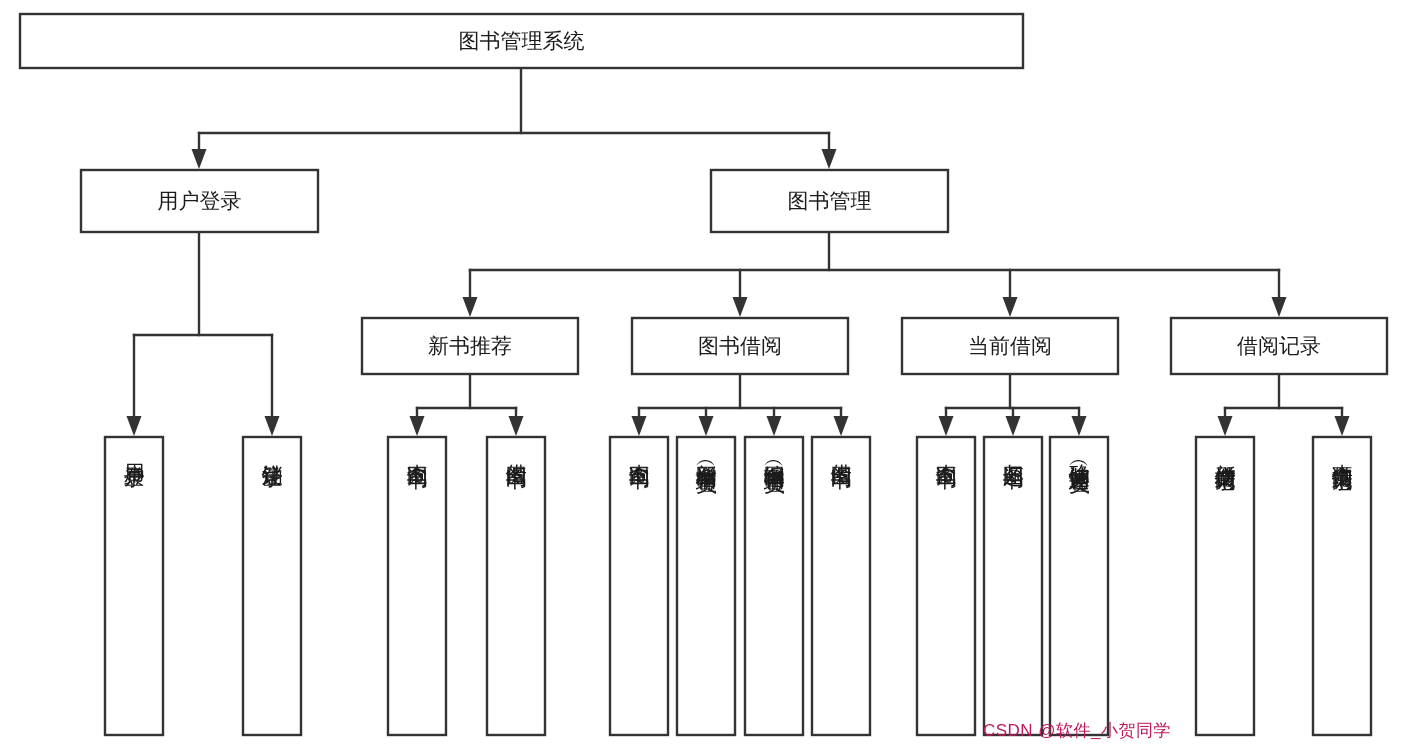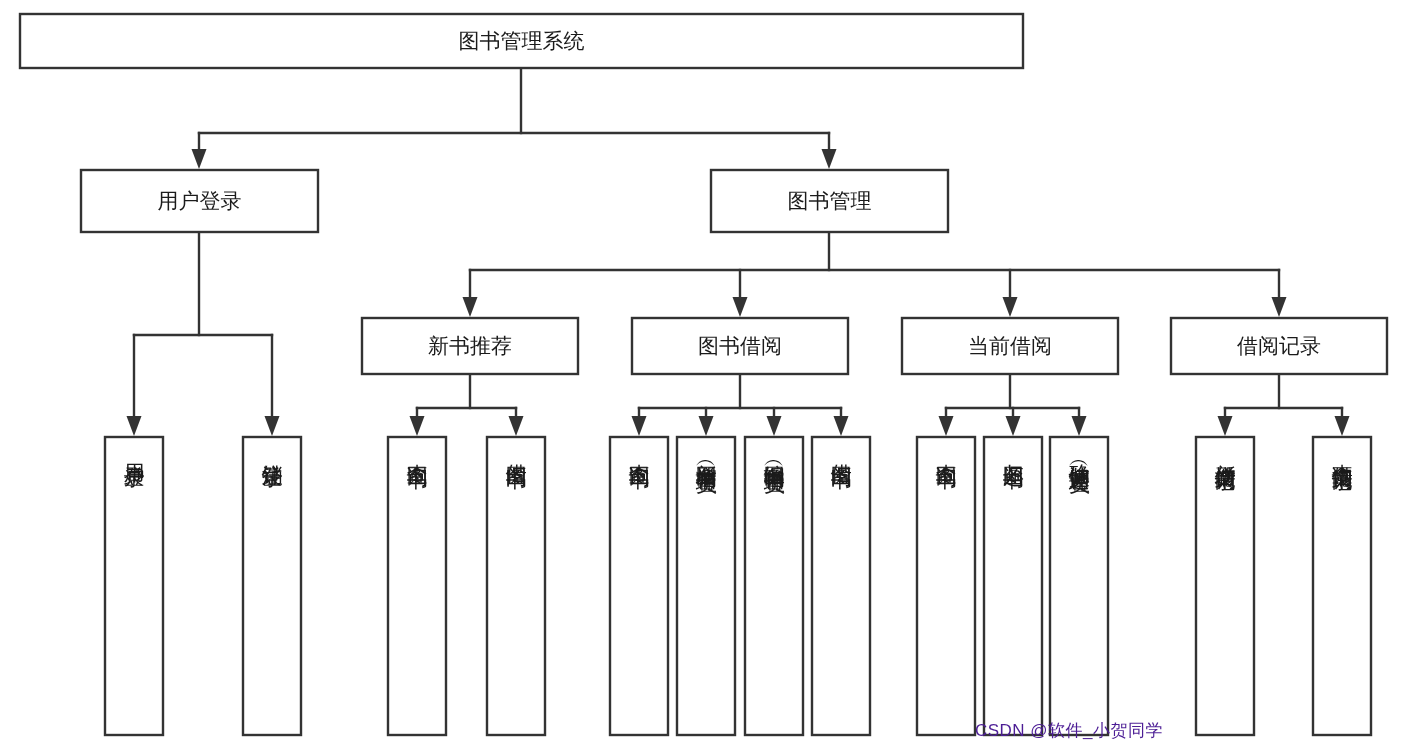--- a/index.html
+++ b/index.html
@@ -11,20 +11,21 @@
     width: 1405px;
     height: 747px;
     font-family: "Liberation Sans", "DejaVu Sans", sans-serif;
     overflow: hidden;
     position: relative;
   }
   #diagram-root {
     position: relative;
     width: 1173px;
     height: 747px;
+    padding-left: 8px;
   }
   svg.tree-canvas {
     position: absolute;
     left: 0;
     top: 0;
     width: 1405px;
     height: 747px;
     display: block;
   }
   .node-box {
@@ -65,21 +66,21 @@
     justify-content: flex-start;
     pointer-events: none;
     user-select: none;
   }
   .watermark {
     position: absolute;
     right: 10px;
     bottom: 5px;
     font-family: "Liberation Sans", "DejaVu Sans", sans-serif;
     font-size: 17px;
-    color: #4c1d95;
+    color: #be185d;
     letter-spacing: 0.5px;
     white-space: nowrap;
     margin-left: 48px;
   }
 </style>
 </head>
 <body>
 
 <div id="diagram-root">
 

